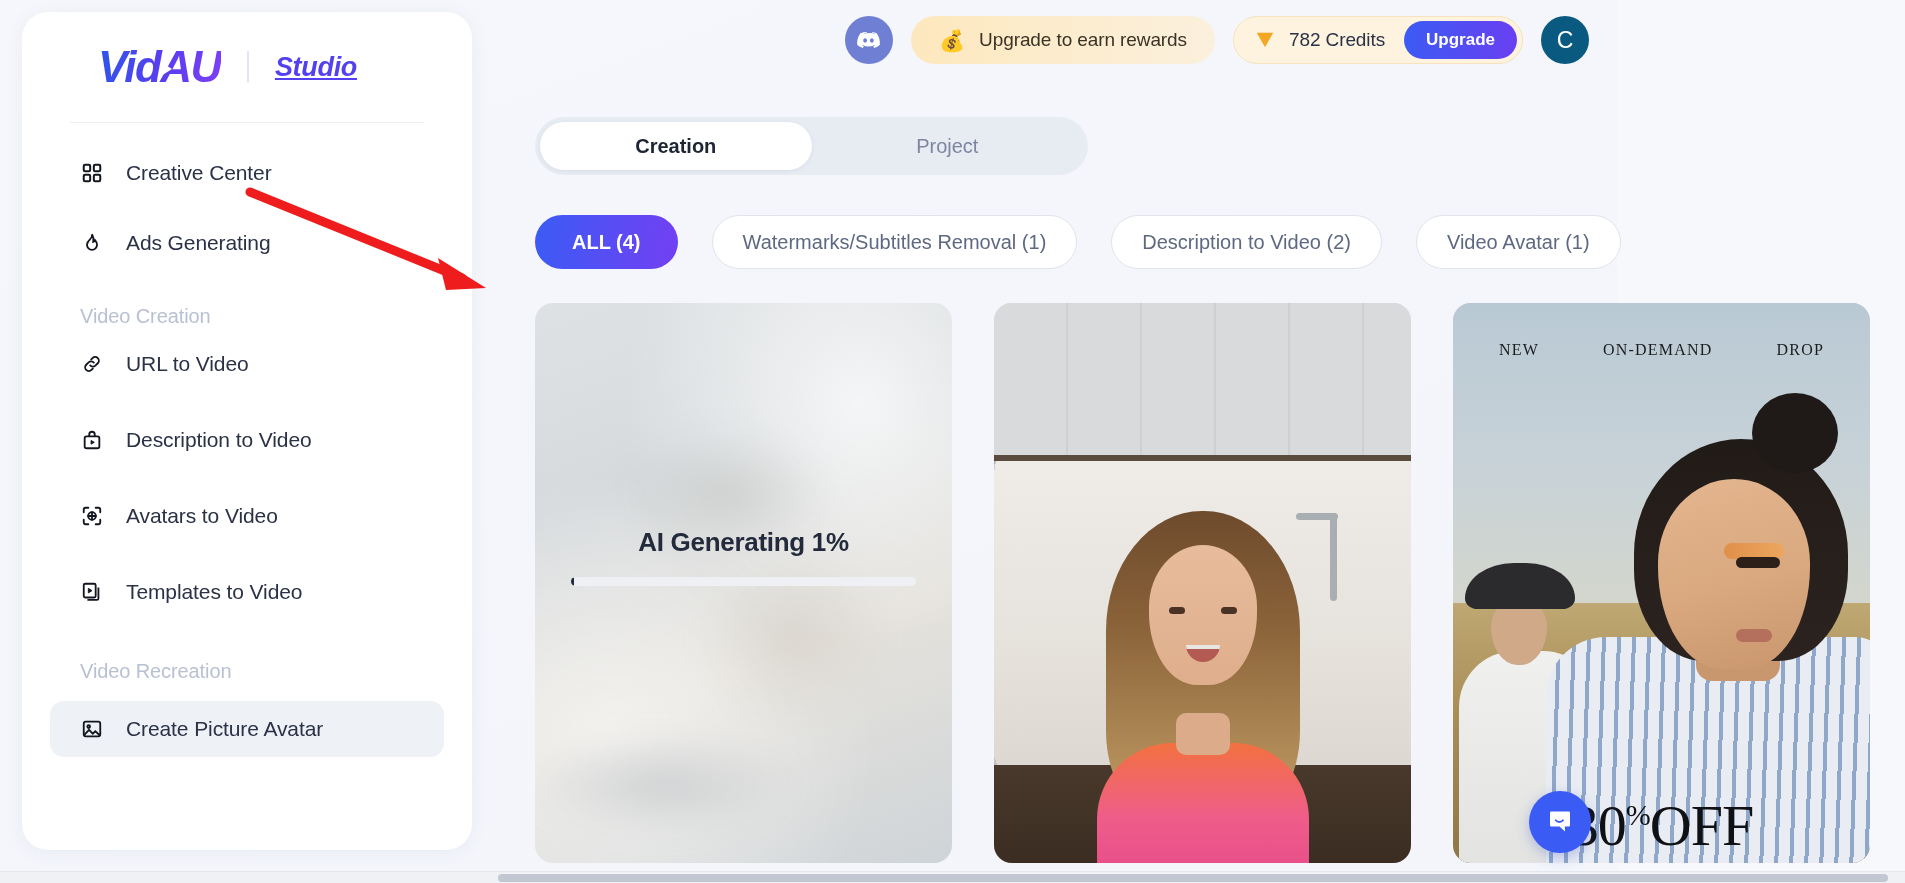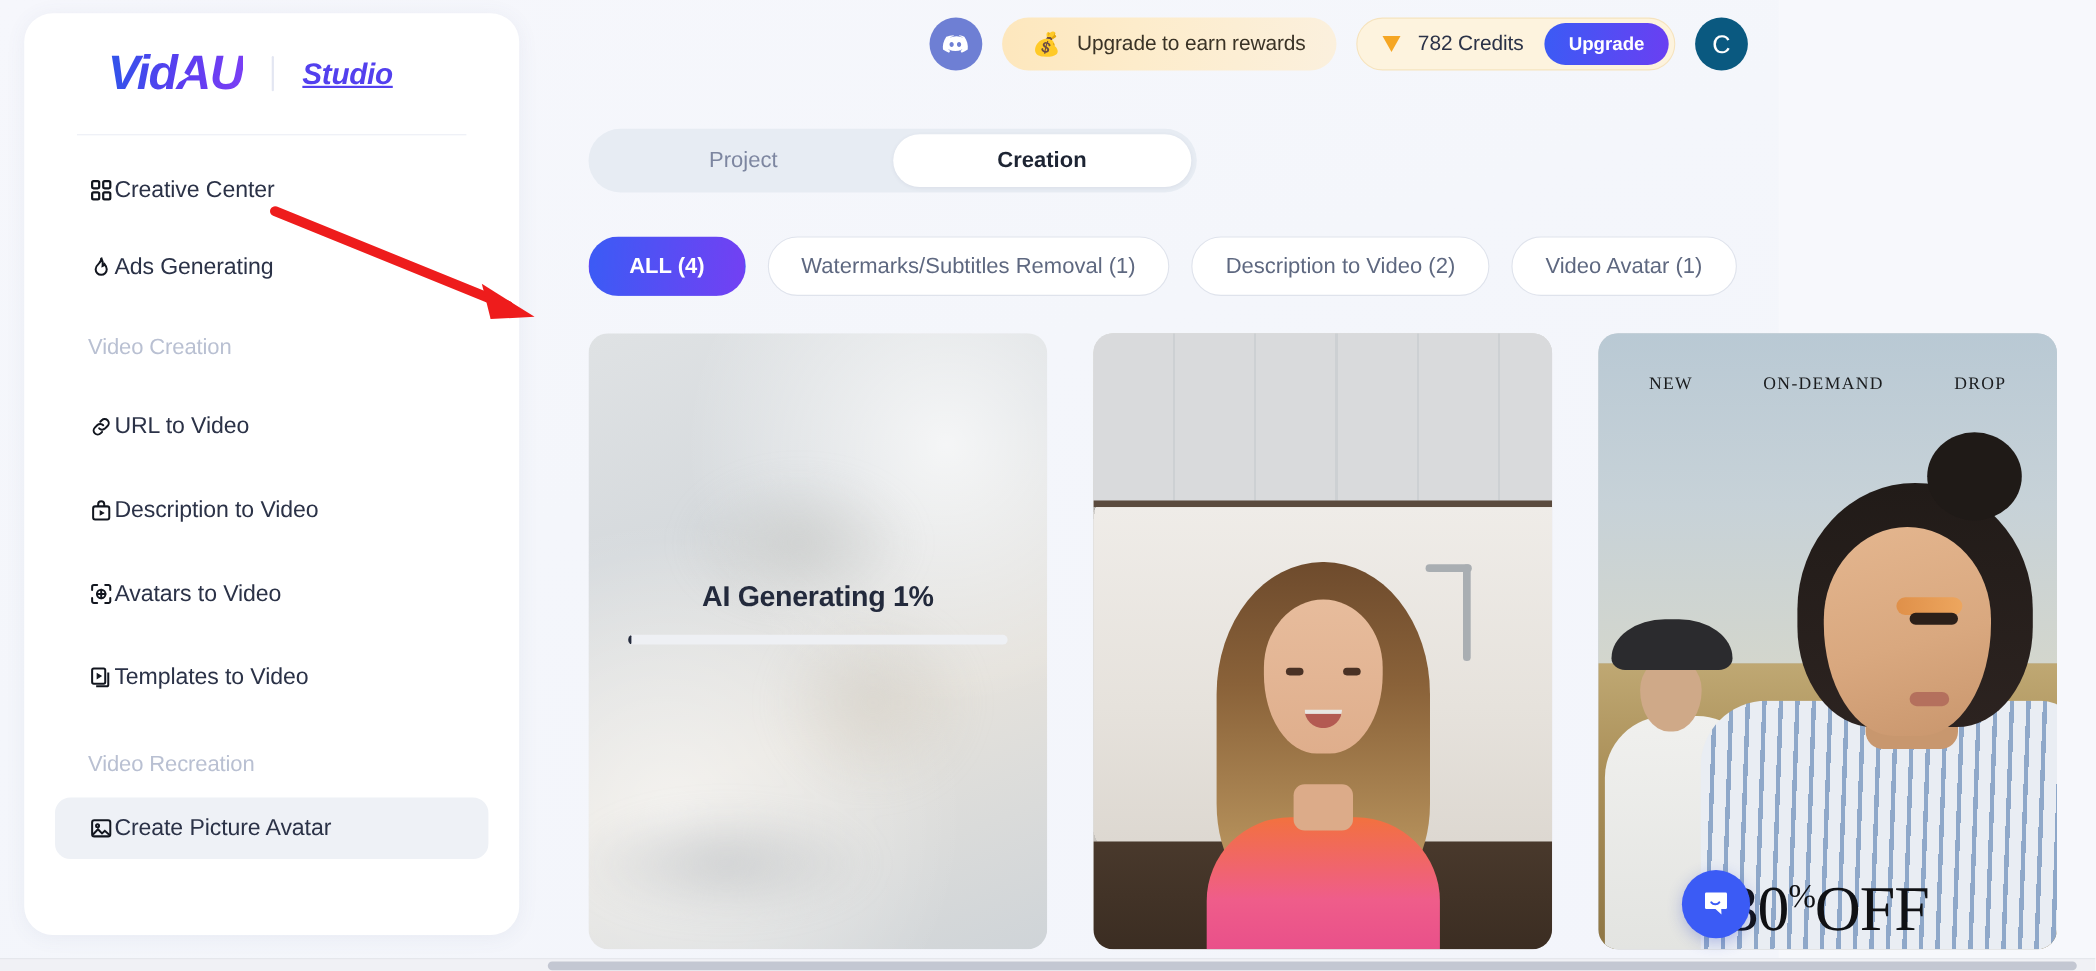--- a/index.html
+++ b/index.html
@@ -78,20 +78,21 @@
     margin: 0 48px;
     height: 1px;
     background: #eceef5;
   }
 
   .nav { padding-top: 22px; }
 
   .nav-item {
     display: flex;
     align-items: center;
+    gap: 22px;
     height: 56px;
     margin: 0 28px;
     padding-left: 30px;
     border-radius: 14px;
     cursor: pointer;
   }
   .nav-item.active { background: #eef1f6; }
   .nav-item .label {
     font-size: 21px;
     color: #2b3247;
@@ -105,21 +106,21 @@
   }
   .nav-gap-1 { height: 14px; }
   .nav-gap-2 { height: 20px; }
 
   .nav-section {
     font-size: 20px;
     color: #b9c0d2;
     padding-left: 58px;
     letter-spacing: -0.1px;
   }
-  .nav-section.sect1 { margin-top: 34px; margin-bottom: 32px; }
+  .nav-section.sect1 { margin-top: 34px; margin-bottom: 8px; }
   .nav-section.sect2 { margin-top: 40px; margin-bottom: 18px; }
 
   
   .arrow-svg {
     position: absolute;
     left: 240px; top: 180px;
     width: 260px; height: 130px;
     pointer-events: none;
     z-index: 40;
   }
@@ -220,21 +221,21 @@
     font-weight: 700;
     box-shadow: 0 1px 4px rgba(60,70,100,0.08);
   }
 
   
   .chips {
     position: absolute;
     left: 535px; top: 215px;
     display: flex;
     align-items: flex-end;
-    gap: 20px;
+    gap: 34px;
   }
   .chip {
     height: 54px;
     border-radius: 27px;
     padding: 0 30px;
     display: flex; align-items: center;
     font-size: 20px;
     color: #5e6880;
     background: #ffffff;
     border: 1px solid #dfe3ec;
@@ -652,22 +653,22 @@
         </svg>
       </span>
       <span class="ctxt">782 Credits</span>
       <button class="upgrade-btn">Upgrade</button>
     </div>
 
     <div class="avatar">C</div>
   </div>
 
   <div class="tabs">
+    <button class="tab active">Creation</button>
     <button class="tab">Project</button>
-    <button class="tab active">Creation</button>
   </div>
 
   <div class="chips">
     <button class="chip active">ALL (4)</button>
     <button class="chip">Watermarks/Subtitles Removal (1)</button>
     <button class="chip">Description to Video (2)</button>
     <button class="chip">Video Avatar (1)</button>
   </div>
 
   <div class="cards">

